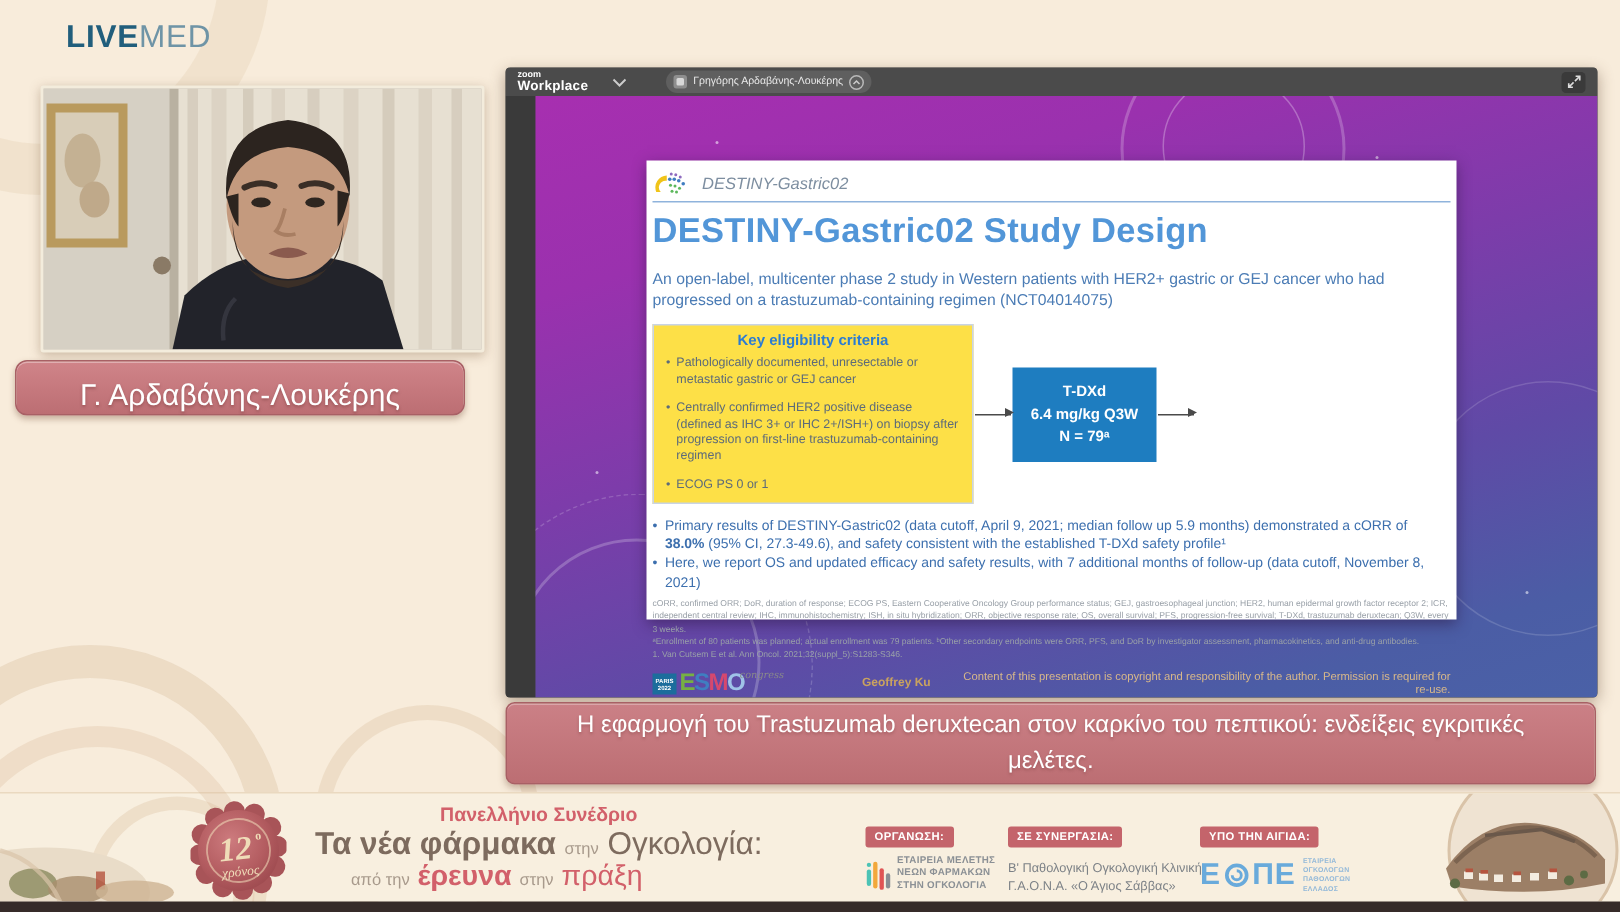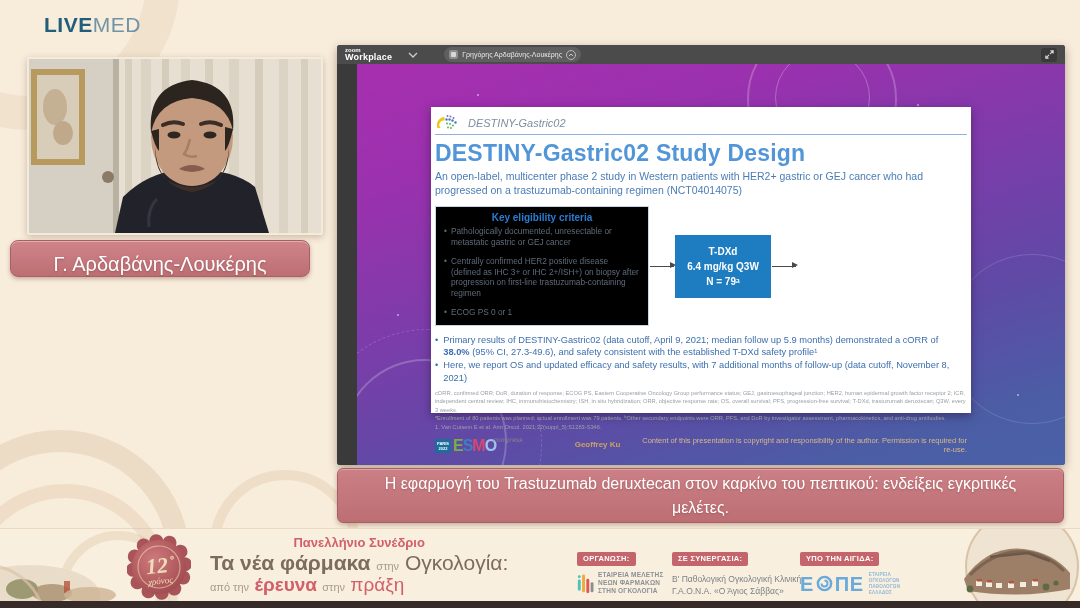--- a/index.html
+++ b/index.html
@@ -54,23 +54,23 @@
   .pring.d { left:-15px; top:295px; width:165px; height:165px; border:2px solid rgba(255,255,255,.22); }
   .pring.e { left:590px; top:190px; width:170px; height:170px; border:1.5px solid rgba(255,255,255,.15); }
   .pdot { position:absolute; width:2px; height:2px; border-radius:50%; background:rgba(255,255,255,.55); }
 
   
   .slide { position:absolute; left:74px; top:43px; width:540px; height:306px; background:#fff;
     padding:7px 4px 5px; box-shadow:0 3px 9px rgba(40,20,60,.5); }
   .s-head { display:flex; align-items:center; gap:7px; border-bottom:1.5px solid #8fb3dc; padding-bottom:3px; }
   .s-head-label { font-size:11px; font-style:italic; color:#7d8ea0; }
   .s-title { margin-top:5px; font-size:23px; font-weight:bold; color:#5296d8; letter-spacing:.2px; }
-  .s-sub { margin-top:3px; font-size:10.5px; color:#4b7cb5; line-height:1.3; width:98%; }
+  .s-sub { margin-top:13px; font-size:10.5px; color:#4b7cb5; line-height:1.3; width:98%; }
   .s-flow { margin-top:9px; display:flex; align-items:center; }
-  .sbox { background:#000000; border:1px solid #c9d4e5; }
+  .sbox { background:#fde047; border:1px solid #c9d4e5; }
   .box-elig { width:214px; padding:5px 8px 5px; }
   .box-title { text-align:center; color:#2b7cd3; font-weight:bold; font-size:10px; margin-bottom:3px; }
   .eb { display:flex; gap:4px; font-size:8.3px; color:#5d6b79; line-height:1.3; margin-bottom:8px; }
   .eb:last-child { margin-bottom:2px; }
   .eb::before { content:"•"; flex:none; color:#5d6b79; }
   .farrow { width:24px; height:0; border-top:1.6px solid #4a4a4a; position:relative; flex:none; margin:0 1px; }
   .farrow::after { content:""; position:absolute; right:-2px; top:-4.6px; border-left:6px solid #4a4a4a;
     border-top:3.8px solid transparent; border-bottom:3.8px solid transparent; }
   .box-tdxd { width:96px; background:#1e7dc0; color:#fff; text-align:center; font-weight:bold;
     font-size:10px; line-height:1.5; padding:9px 2px; flex:none; }
@@ -104,21 +104,21 @@
   .footer { position:absolute; left:0; top:528px; width:1080px; height:73px; background:#f8efdf; border-top:1px solid #ead9c0; }
   .fring { position:absolute; border-radius:50%; pointer-events:none; }
   .fring.a { left:-40px; top:-45px; width:210px; height:210px; border:14px solid rgba(214,184,152,.28); }
   .fring.b { left:58px; top:2px; width:120px; height:120px; border:9px solid rgba(214,184,152,.3); }
   .seal { position:absolute; left:127px; top:5px; }
   .ftitle { position:absolute; left:210px; top:7px; line-height:1.05; }
   .fl1 { font-size:13px; font-weight:bold; color:#d2606a; margin-bottom:2px;text-align:center; }
   .fl2 { color:#7d6b5e; font-size:21px; }
   .fl2 .big-b { font-weight:bold; }
   .conn { font-size:11px; color:#a89a8c; font-weight:normal; }
-  .fl3 { margin-top:1px; font-size:19px; color:#d2606a; }
+  .fl3 { margin-top:1px; font-size:19px; color:#d2606a;margin-left:24px; }
   .fl3 .res { font-weight:bold; }
   .fpill { display:inline-block; background:#c4646b; color:#fff; font-size:7.5px; font-weight:bold;
     padding:2.5px 6px; border-radius:2px; letter-spacing:.3px; }
   .fcol { position:absolute; top:18px; }
   .fcol.org { left:577px; } .fcol.collab { left:672px; } .fcol.ausp { left:800px; }
   .orgrow { margin-top:5px; display:flex; align-items:center; gap:4px; }
   .orgtxt { font-size:6.5px; font-weight:bold; color:#8b9095; line-height:1.3; letter-spacing:.2px; }
   .orgtxt span { display:block; }
   .collabtxt { margin-top:7px; font-size:8.5px; color:#7d8287; line-height:1.45; }
   .collabtxt span { display:block; }

